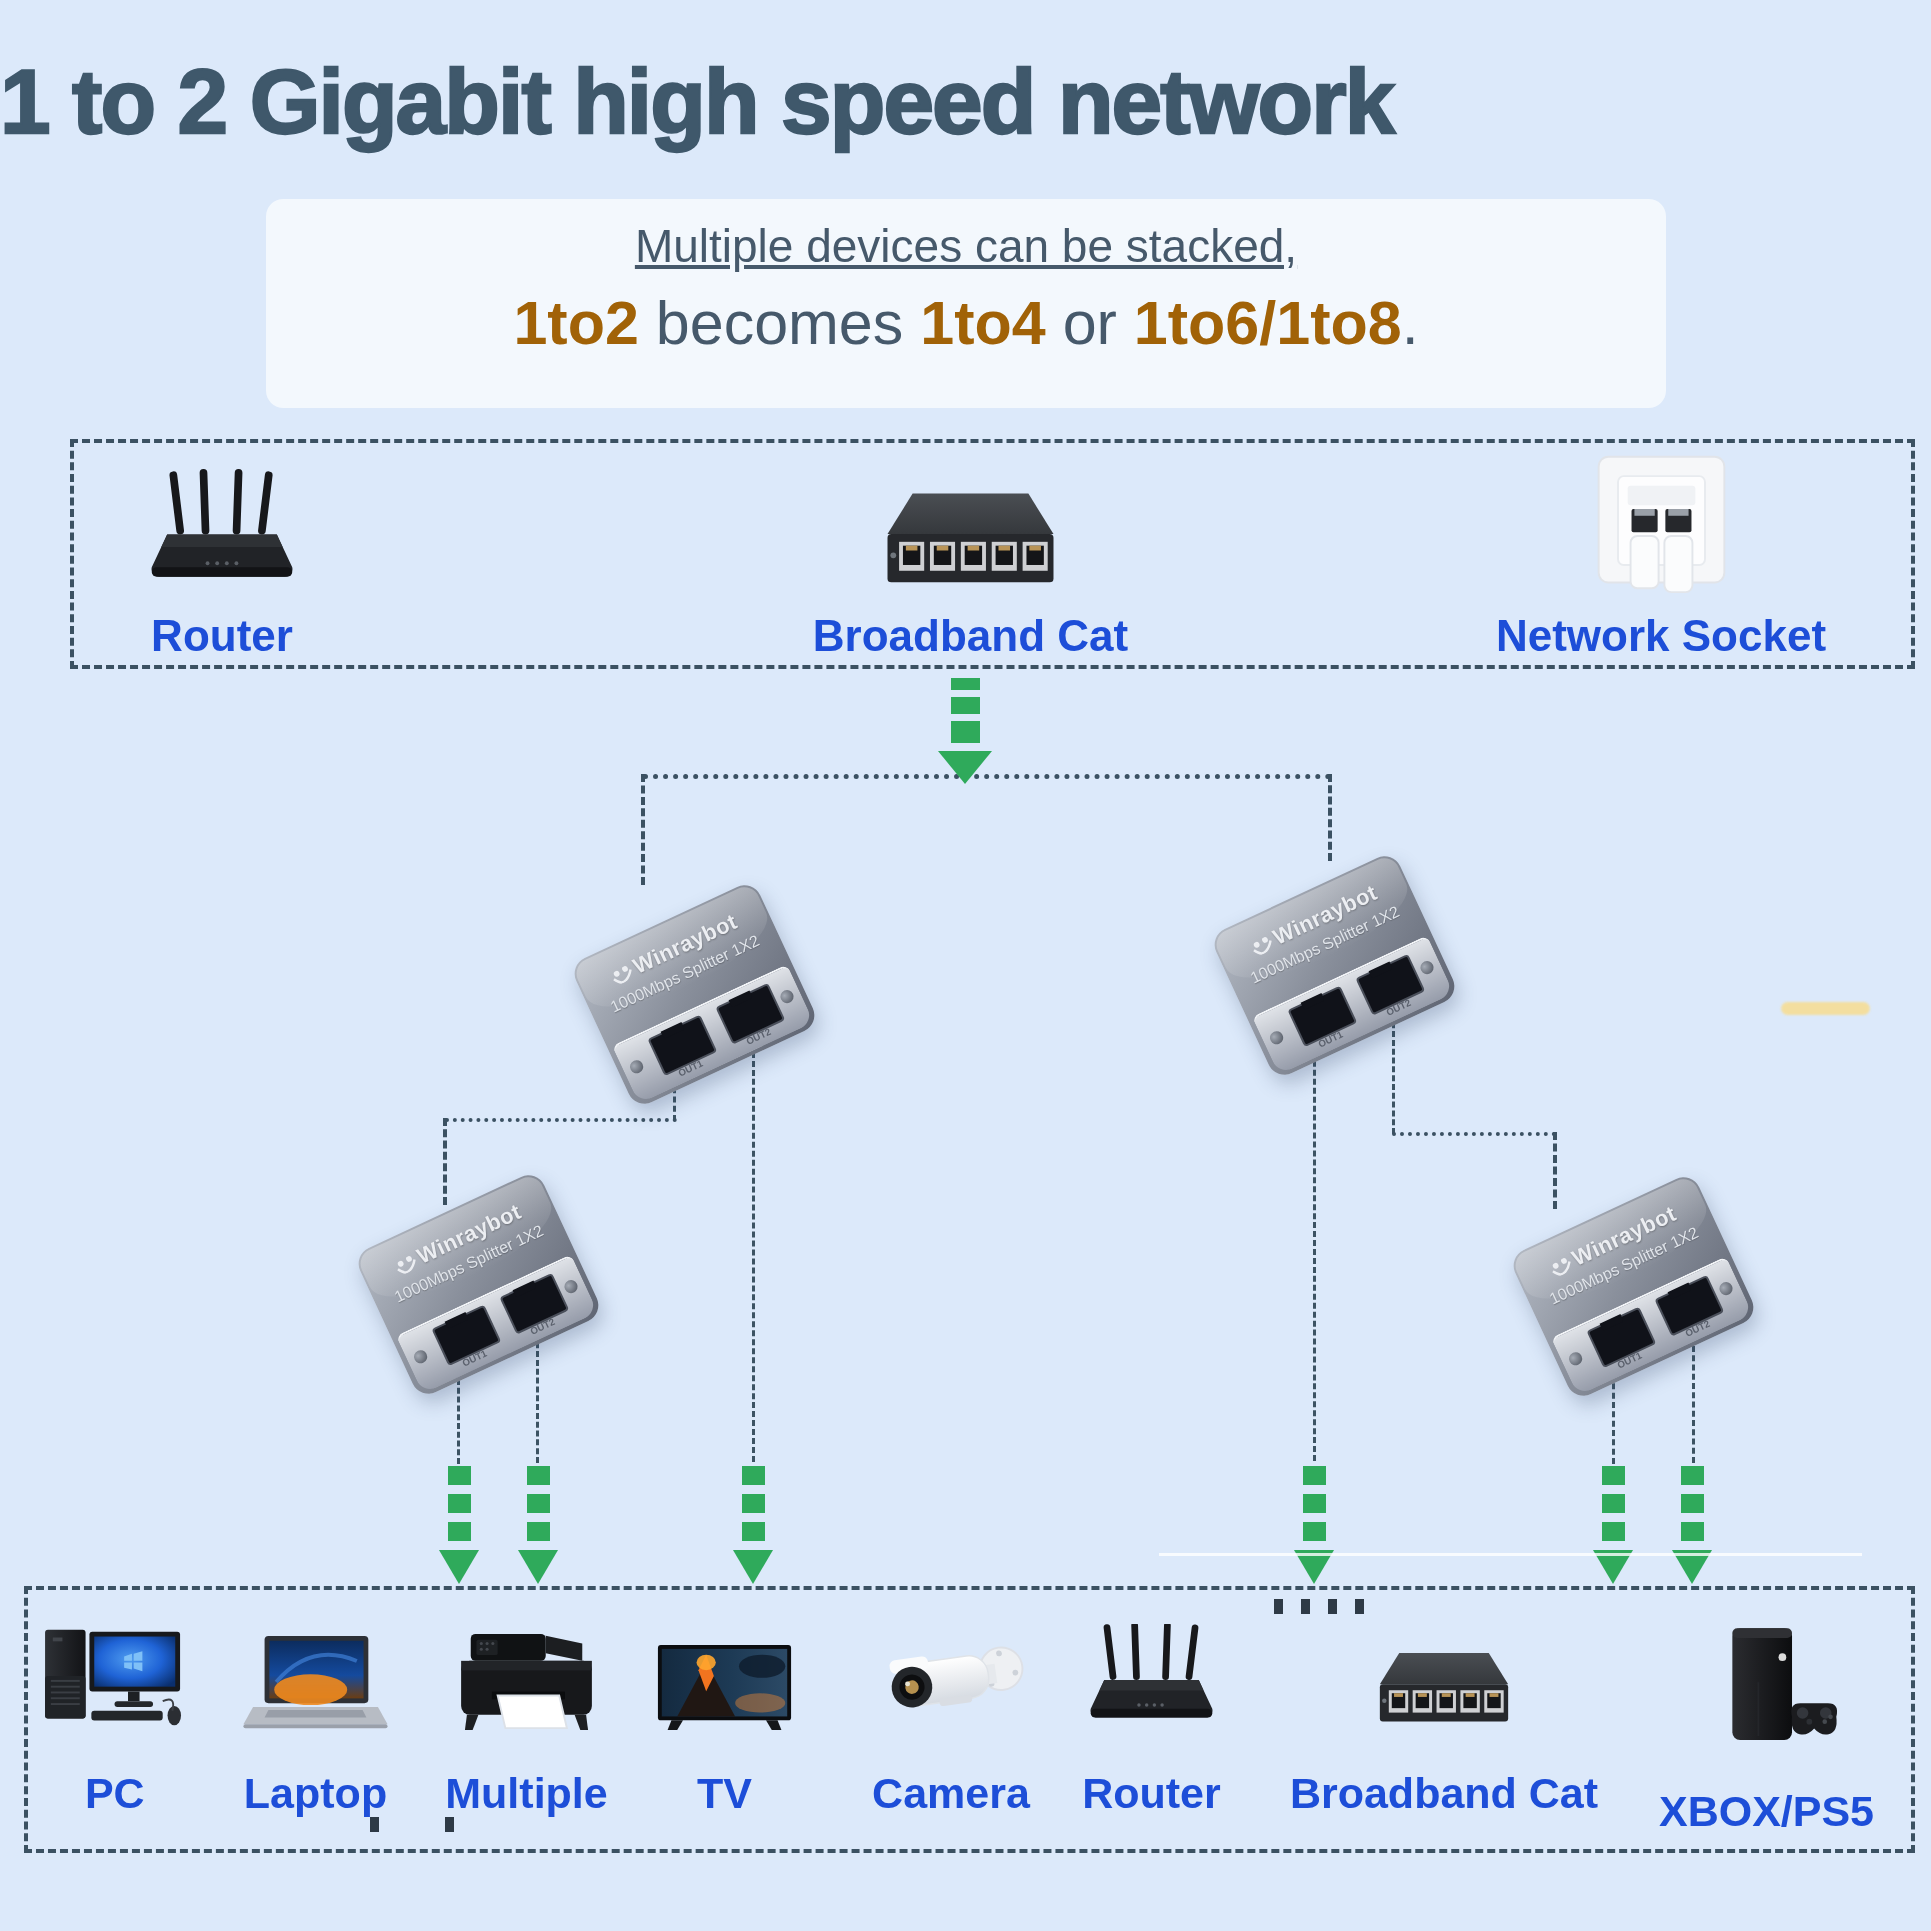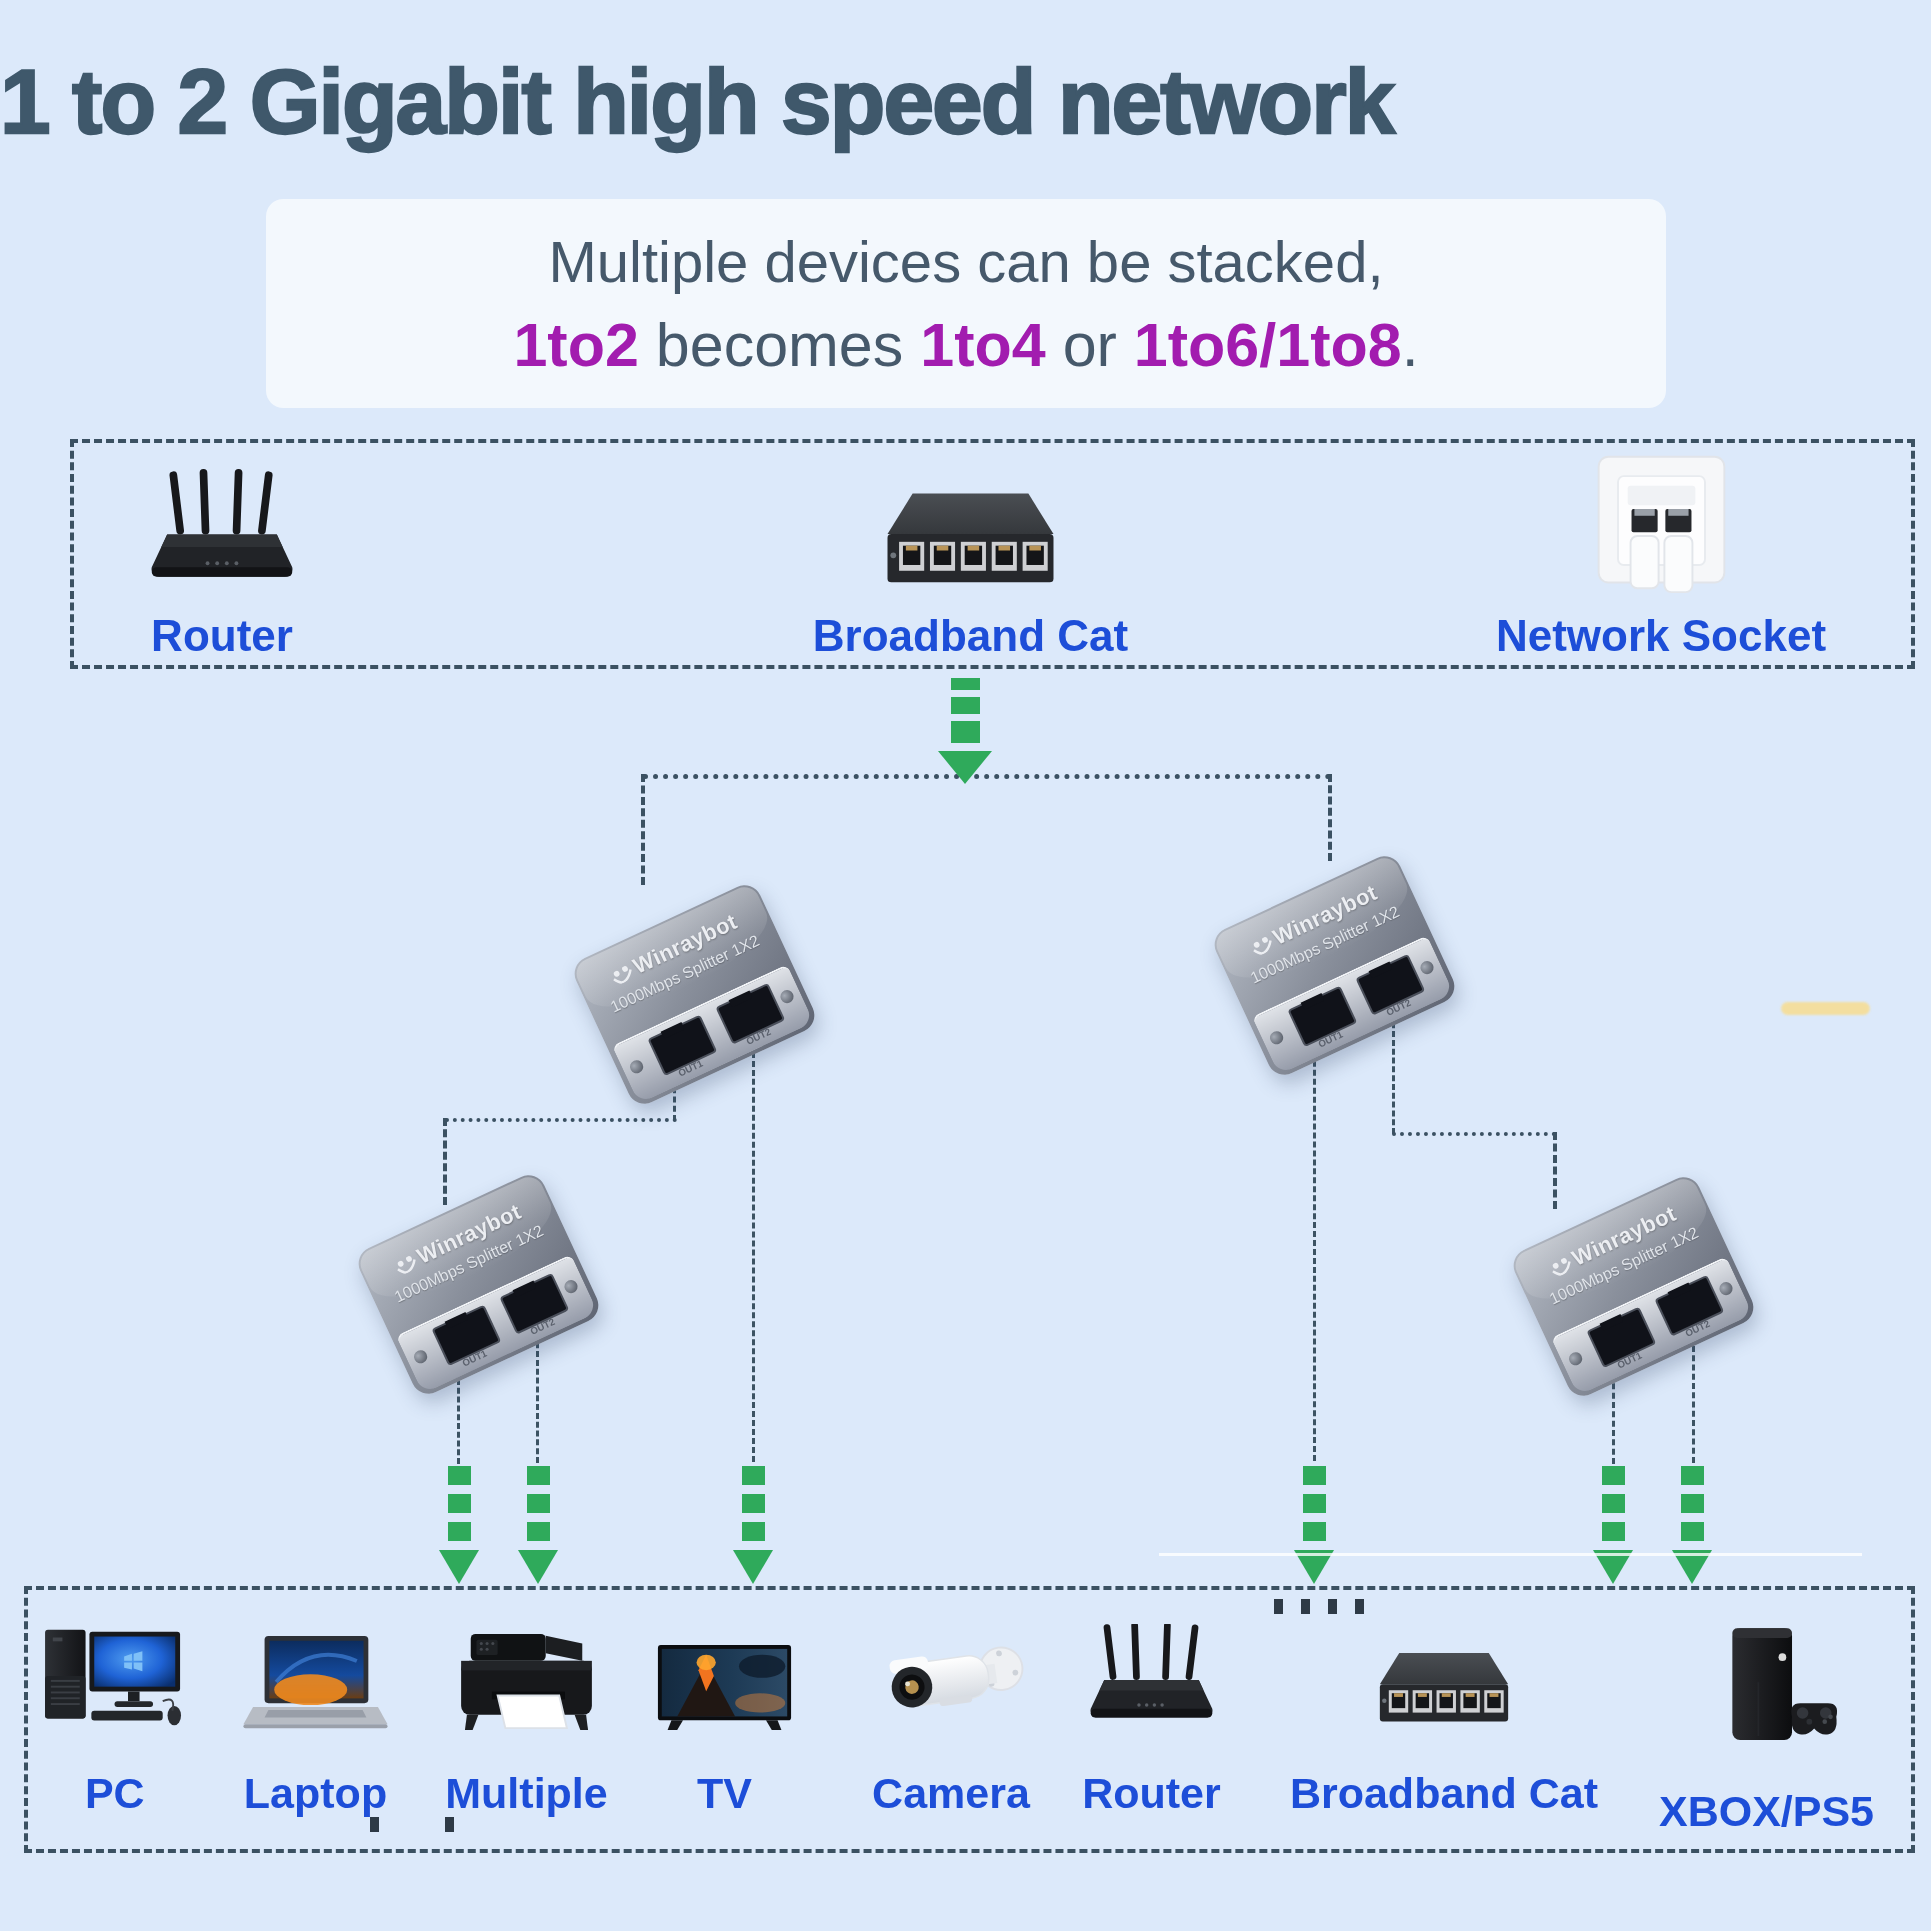--- a/index.html
+++ b/index.html
@@ -7,23 +7,23 @@
           font-family:"Liberation Sans",sans-serif;}
 
   
   .page-title{position:absolute;left:0;top:50px;width:100%;text-align:left;
     font-size:91px;font-weight:700;color:#3f586b;letter-spacing:-1.9px;
     -webkit-text-stroke:2.3px #3f586b;}
 
   
   .info-box{position:absolute;left:266px;top:199px;width:1400px;height:209px;
     background:#f3f8fd;border-radius:17.4px;text-align:center;color:#46596b;}
-  .info-line1{margin-top:29px;font-size:58px;}
+  .info-line1{margin-top:20px;font-size:46px;text-decoration:underline;}
   .info-line2{margin-top:15.4px;font-size:61px;}
-  .hl{color:#a21caf;font-weight:700;}
+  .hl{color:#a16207;font-weight:700;}
 
   
   .dash-box{position:absolute;border:4.8px dashed #3b5162;}
   #source-box{left:70px;top:439px;width:1837px;height:222px;}
   #client-box{left:24px;top:1586px;width:1883px;height:259px;}
 
   .src-dev{position:absolute;top:456px;height:205px;display:flex;flex-direction:column;
     justify-content:flex-end;align-items:center;}
   .src-dev .ibox{display:flex;align-items:flex-end;justify-content:center;}
   .dev-label{font-size:44px;font-weight:700;color:#1d4ed8;margin-top:15.4px;white-space:nowrap;}

